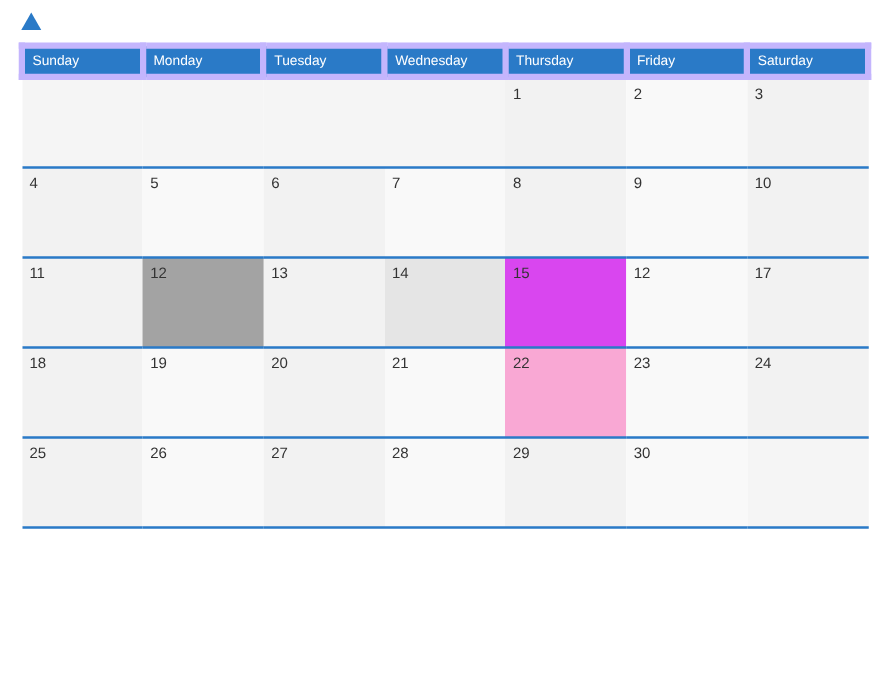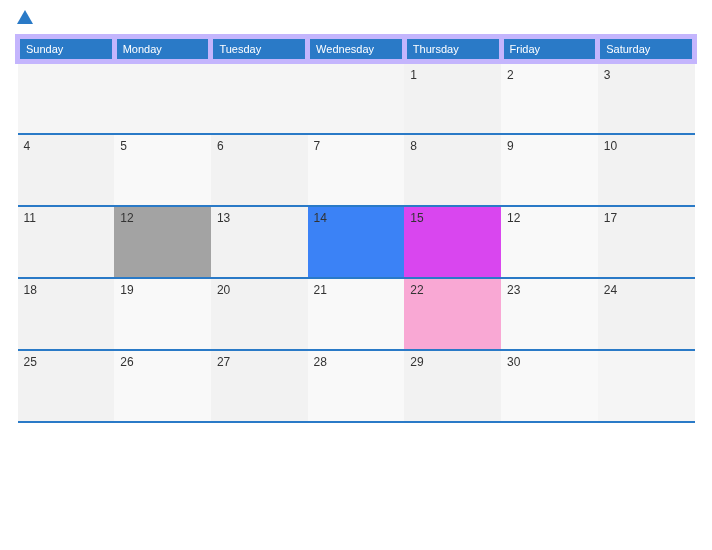--- a/index.html
+++ b/index.html
@@ -152,21 +152,21 @@
           <td style="background: rgb(242, 242, 242);"><span class="day-num">6</span></td>
           <td style="background: rgb(249, 249, 249);"><span class="day-num">7</span></td>
           <td style="background: rgb(242, 242, 242);"><span class="day-num">8</span></td>
           <td style="background: rgb(249, 249, 249);"><span class="day-num">9</span></td>
           <td style="background: rgb(242, 242, 242);"><span class="day-num">10</span></td>
         </tr>
         <tr>
           <td style="background: rgb(242, 242, 242);"><span class="day-num">11</span></td>
           <td style="background: #a3a3a3;"><span class="day-num">12</span></td>
           <td style="background: rgb(242, 242, 242);"><span class="day-num">13</span></td>
-          <td style="background: #3b82f6; margin-top: 36px;"><span class="day-num">14</span></td>
+          <td style="background: #e5e5e5; margin-top: 36px;"><span class="day-num">14</span></td>
           <td style="background: #d946ef;"><span class="day-num">15</span></td>
           <td style="background: rgb(249, 249, 249);"><span class="day-num">12</span></td>
           <td style="background: rgb(242, 242, 242); margin-left: 33px;"><span class="day-num">17</span></td>
         </tr>
         <tr>
           <td style="background: rgb(242, 242, 242);"><span class="day-num">18</span></td>
           <td style="background: rgb(249, 249, 249);"><span class="day-num">19</span></td>
           <td style="background: rgb(242, 242, 242);"><span class="day-num">20</span></td>
           <td style="background: rgb(249, 249, 249);"><span class="day-num">21</span></td>
           <td style="background: #f9a8d4;"><span class="day-num">22</span></td>

